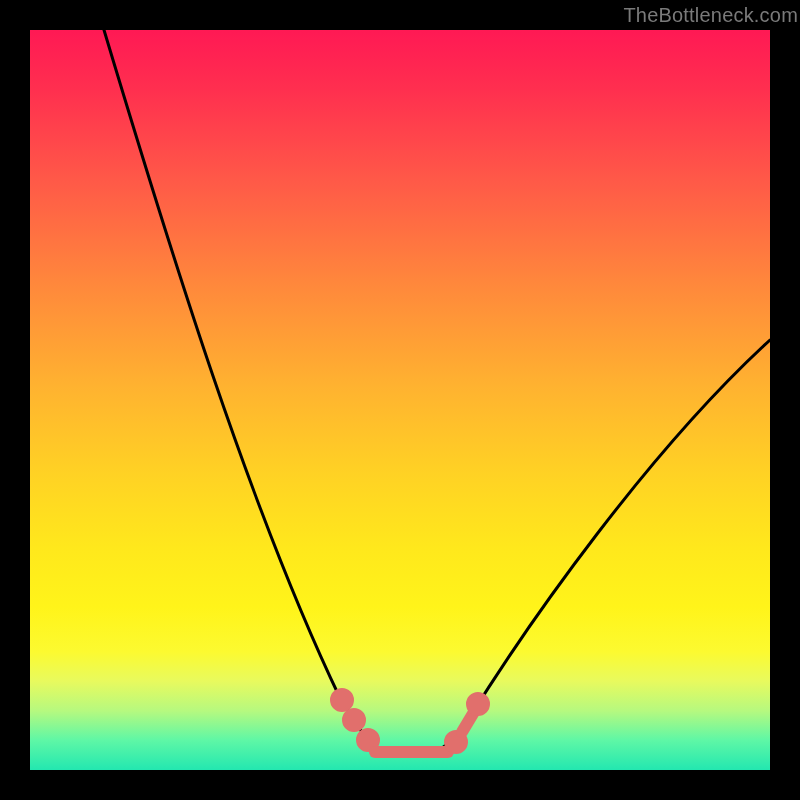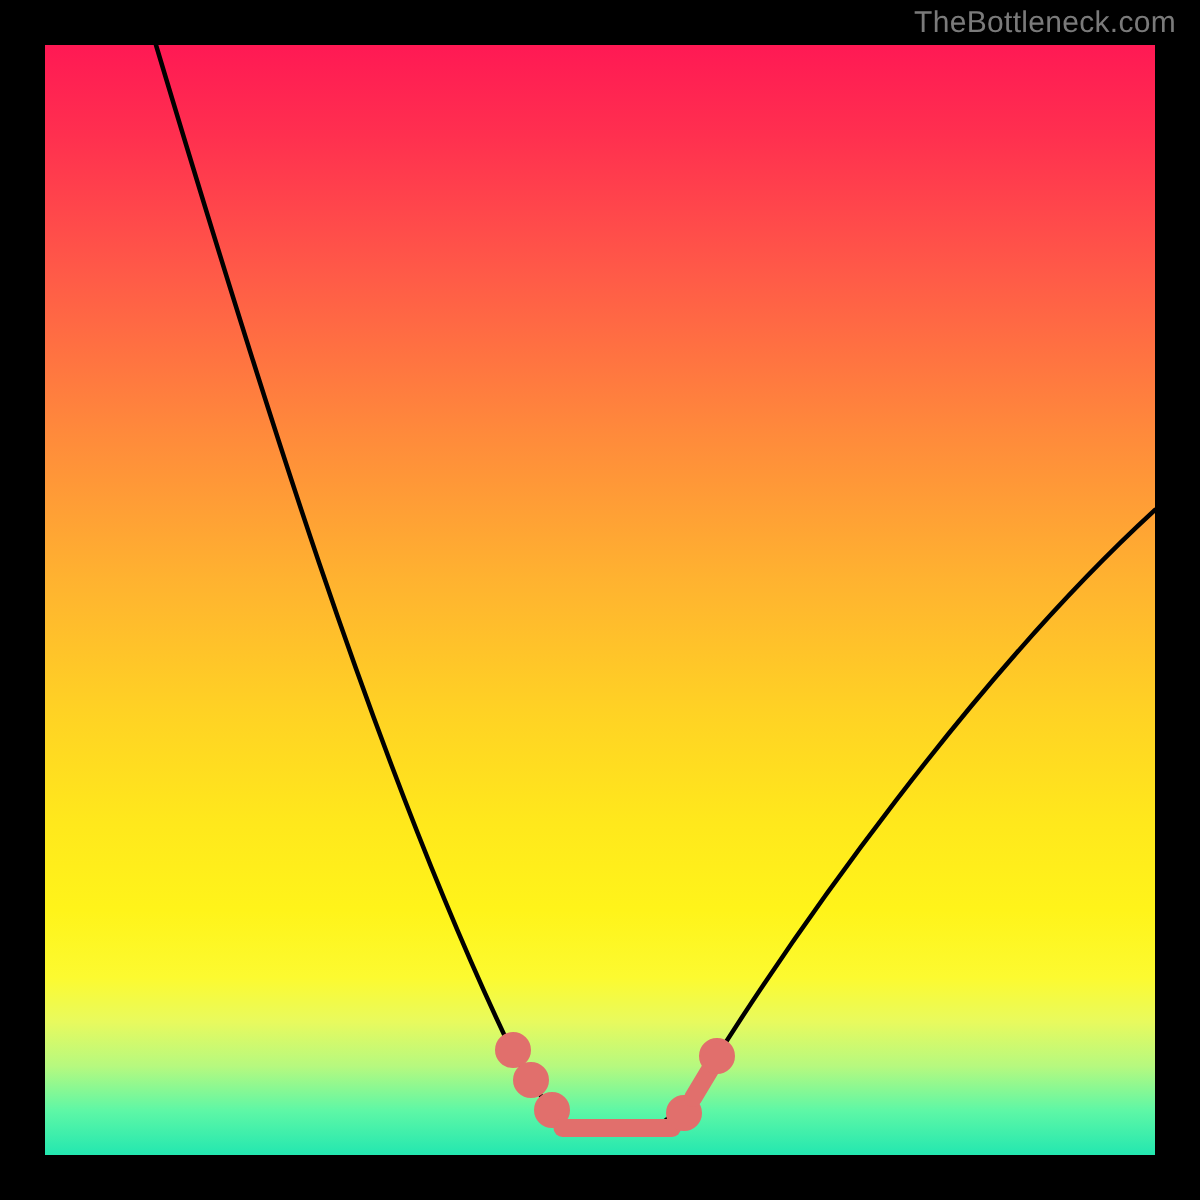--- a/index.html
+++ b/index.html
@@ -29,21 +29,21 @@
       #fcfa30 84%,
       #e8fa5e 88%,
       #b6f97f 92%,
       #5ef7a6 96%,
       #23e7b0 100%
     );
   }
   .watermark {
     position: absolute;
     top: 4px;
-    right: 16px;
+    right: 2px;
     color: #7a7a7a;
     font-size: 20px;
     font-weight: 500;
     letter-spacing: 0.2px;
     user-select: none;
   }
   svg.curve {
     position: absolute;
     left: 0;
     top: 0;

